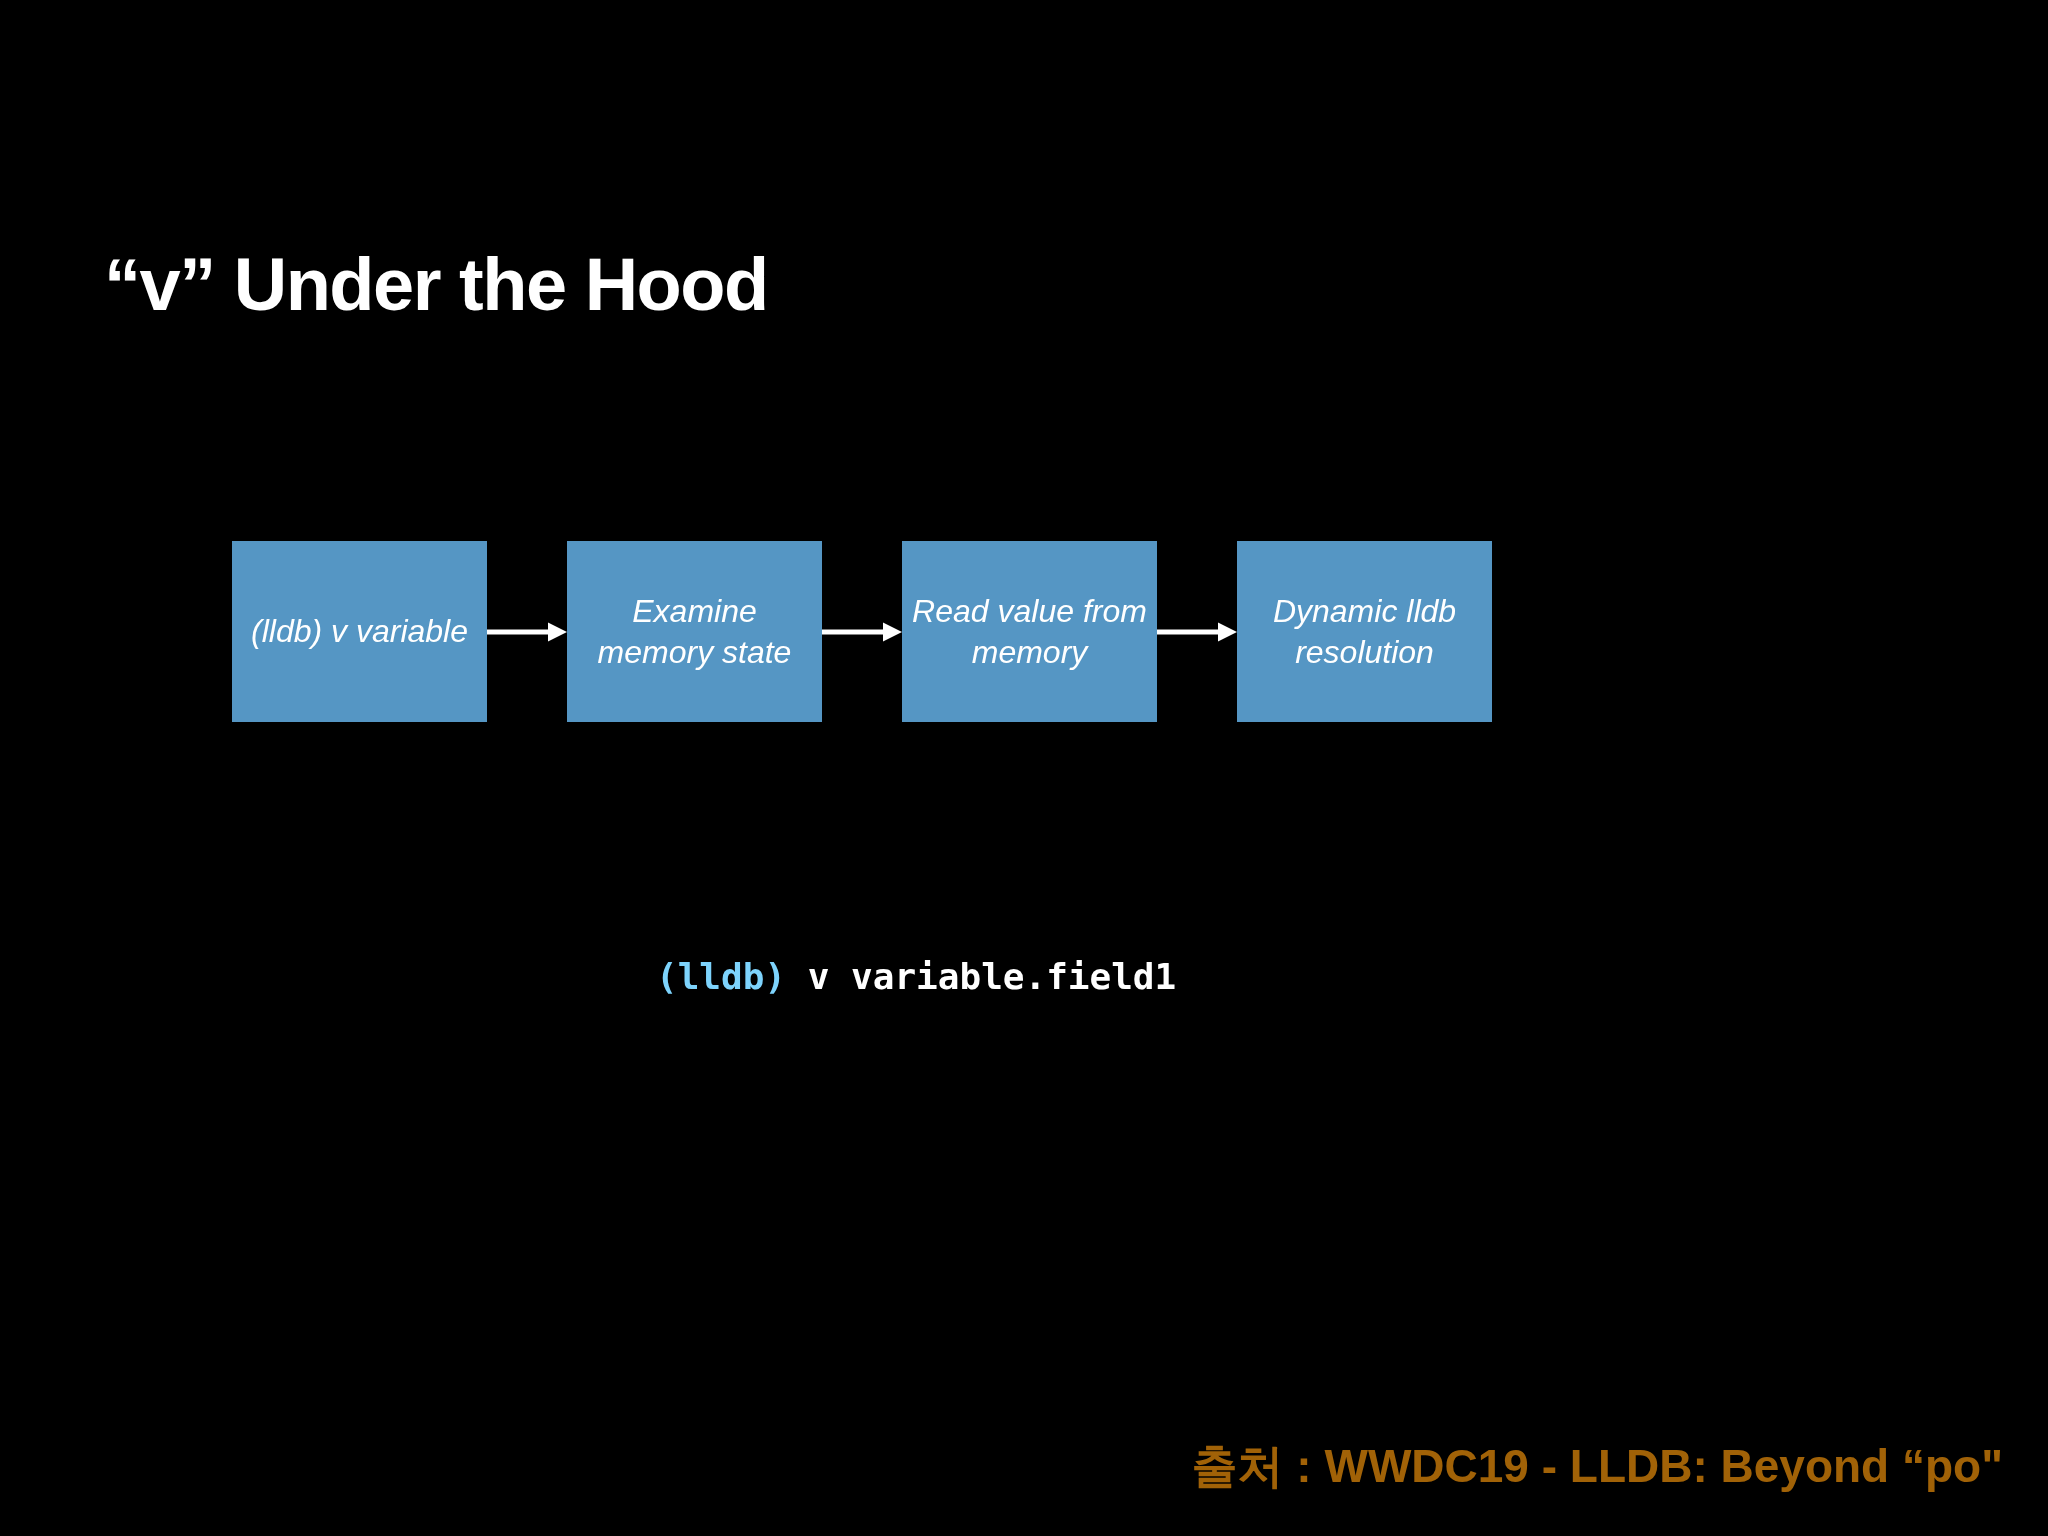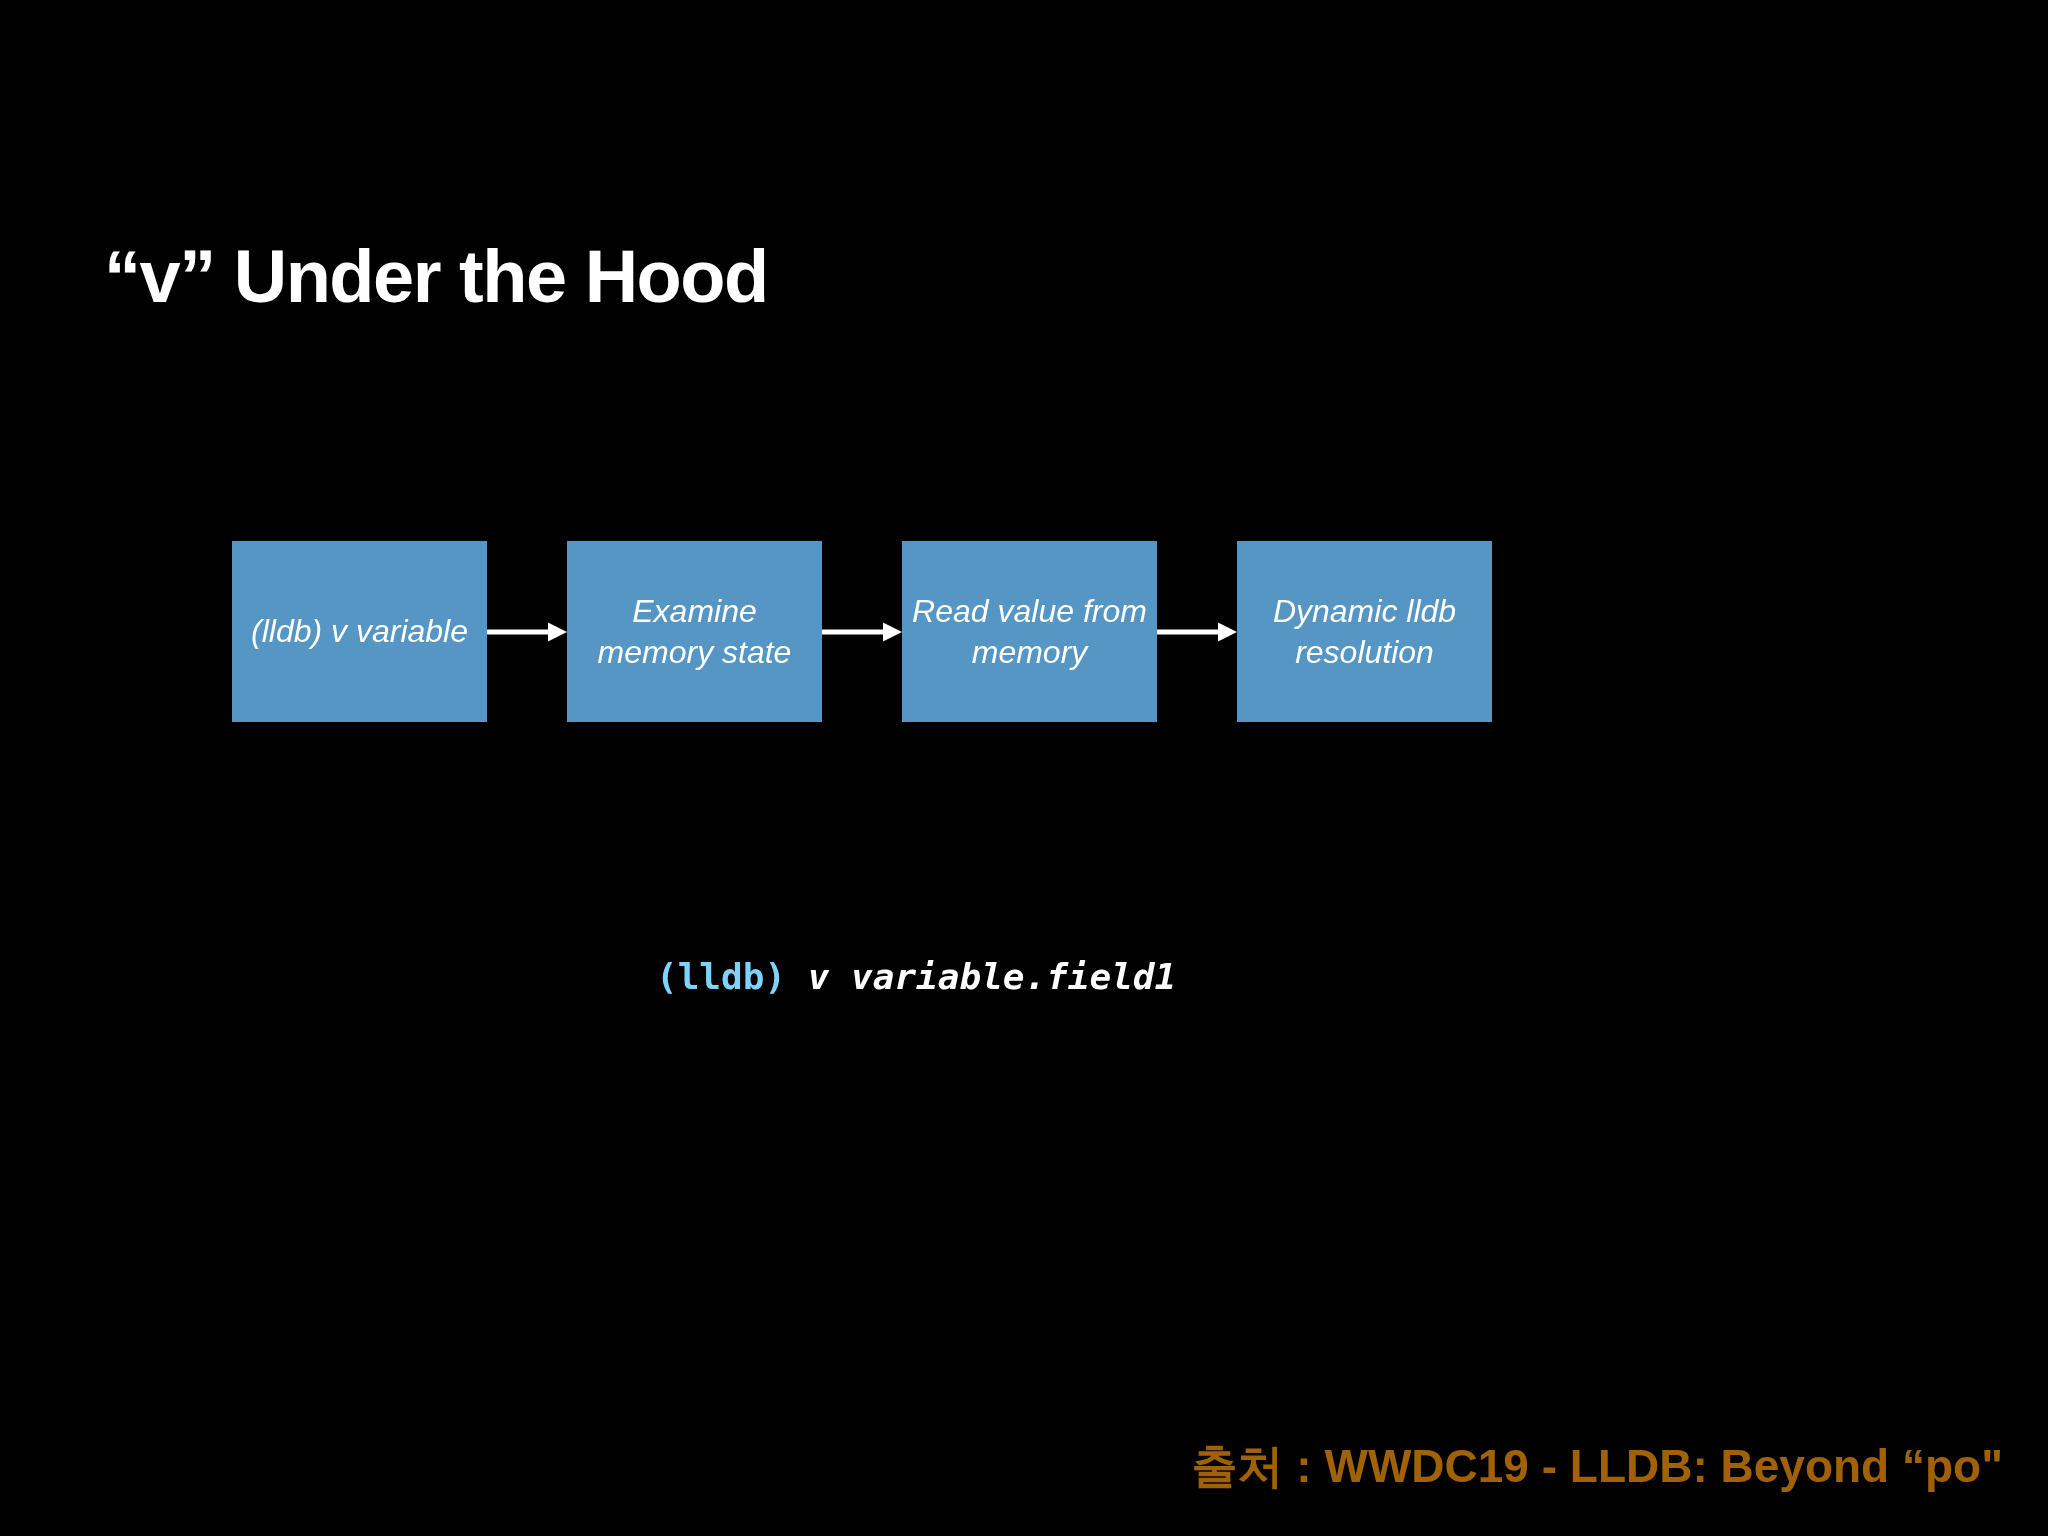--- a/index.html
+++ b/index.html
@@ -11,21 +11,21 @@
     position: relative;
     width: 2048px;
     height: 1536px;
     background: #000000;
     overflow: hidden;
     font-family: "Liberation Sans", sans-serif;
   }
   .title {
     position: absolute;
     left: 104px;
-    top: 234px;
+    top: 242px;
     margin: 0;
     font-size: 74px;
     font-weight: 700;
     letter-spacing: -1.5px;
     color: #ffffff;
     white-space: nowrap;
   }
   .flow {
     position: absolute;
     left: 232px;
@@ -57,21 +57,21 @@
     position: absolute;
     left: 656px;
     top: 953px;
     font-family: "DejaVu Sans Mono", monospace;
     font-size: 36px;
     font-weight: 700;
     line-height: 48px;
     white-space: nowrap;
   }
   .code .prompt { color: #7dd3fc; }
-  .code .command { color: #ffffff; margin-left: 21.7px; font-style: italic; }
+  .code .command { color: #ffffff; margin-left: 21.7px; }
   .footer {
     position: absolute;
     right: 45px;
     top: 1436px;
     font-size: 46px;
     font-weight: 700;
     color: #a16207;
     white-space: nowrap;
   }
 </style>

